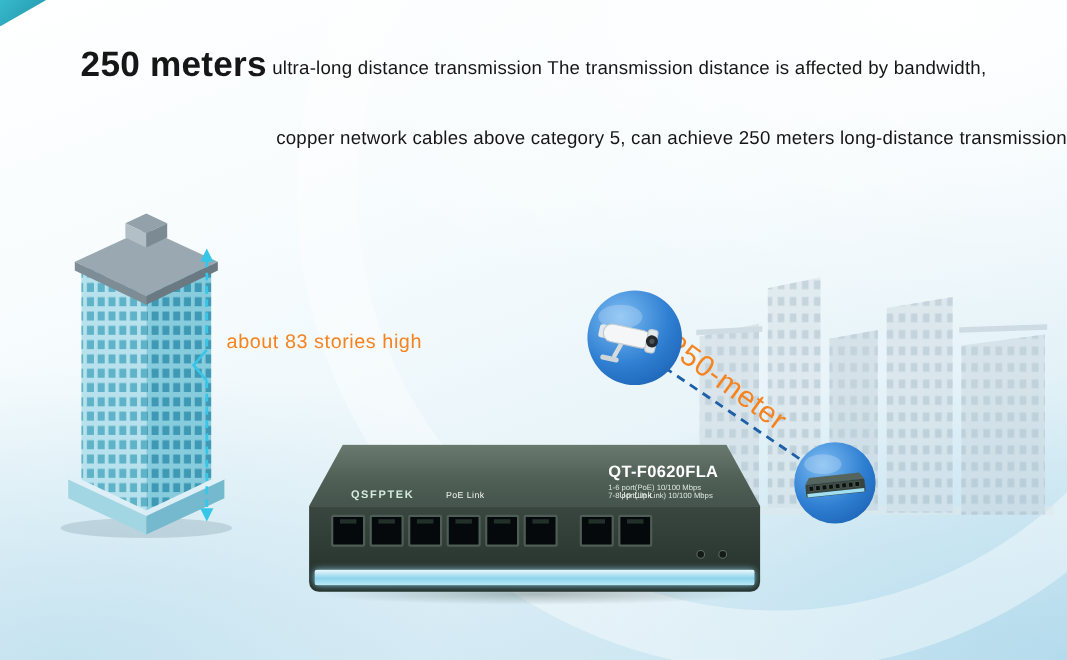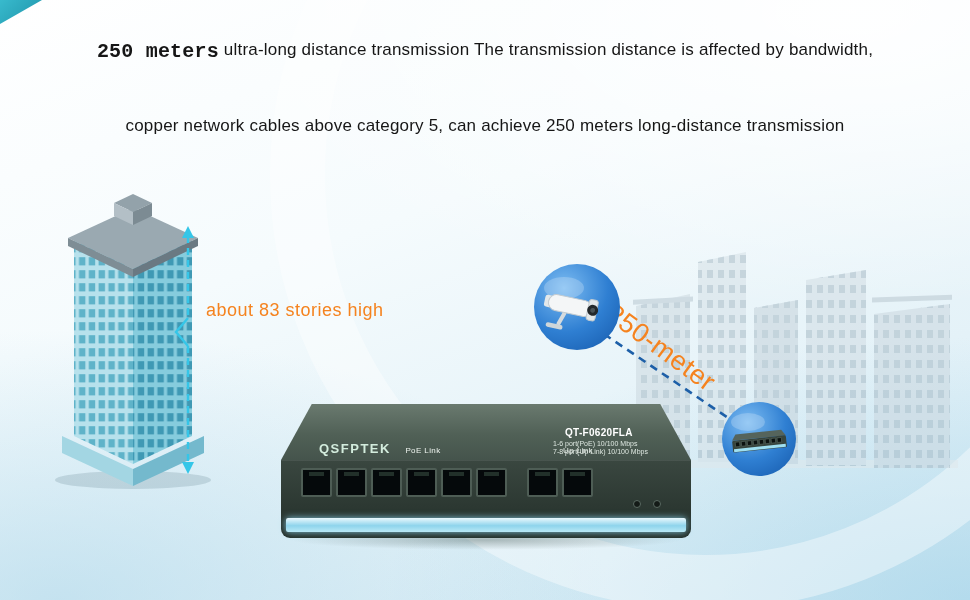--- a/index.html
+++ b/index.html
@@ -14,23 +14,23 @@
   }
   .arc{position:absolute;right:-170px;top:-260px;width:760px;height:760px;border-radius:50%;
     border:55px solid rgba(255,255,255,0.4);}
   .corner-accent{position:absolute;top:0;left:0;width:42px;height:24px;
     background:linear-gradient(135deg,#38bacd,#1f93a9);
     -webkit-clip-path:polygon(0 0,100% 0,0 100%);clip-path:polygon(0 0,100% 0,0 100%);}
 
   
   .hline{position:absolute;left:0;width:100%;text-align:center;font-size:17px;letter-spacing:.2px;}
   .hline1{top:40px;}
-  .hl-big{font-family:Liberation Mono, monospace;font-weight:700;font-size:20px;vertical-align:-2px;}
+  .hl-big{font-family:Liberation Sans, sans-serif;font-weight:700;font-size:32px;vertical-align:-2px;}
   .hline2{top:86px;}
-  .hline3{top:116px;}
+  .hline3{top:116px;text-align:right;}
   .tagline{position:absolute;top:152px;left:0;width:100%;text-align:center;
     font-size:31px;color:#f5831f;letter-spacing:.8px;}
 
   
   .building-wrap{position:absolute;left:48px;top:190px;width:170px;height:300px;}
   .dim-line{position:absolute;left:168px;top:224px;width:36px;height:252px;}
   .height-label{position:absolute;left:206px;top:300px;font-size:18px;color:#f5831f;letter-spacing:.5px;}
 
   
   .city{position:absolute;left:628px;top:222px;width:330px;height:250px;opacity:.55;}
@@ -42,28 +42,28 @@
 
   
   .switch{position:absolute;left:281px;top:404px;width:410px;height:160px;}
   .sw-shadow{position:absolute;left:8px;top:126px;width:394px;height:20px;
     background:radial-gradient(ellipse at center,rgba(55,75,70,0.35),rgba(55,75,70,0) 70%);}
   .sw-top{position:absolute;top:0;left:0;width:410px;height:56px;
     background:linear-gradient(180deg,#6a7a6f 0%,#50605655%,#45544c 100%);
     background:linear-gradient(180deg,#6a7a6f 0%,#506056 55%,#45544c 100%);
     -webkit-clip-path:polygon(7.5% 0,92.5% 0,100% 100%,0 100%);
     clip-path:polygon(7.5% 0,92.5% 0,100% 100%,0 100%);}
-  .brand{position:absolute;left:38px;bottom:4px;font-size:13px;font-weight:700;
+  .brand{position:absolute;left:38px;bottom:4px;font-size:10px;font-weight:700;
     color:#d3ecdd;letter-spacing:1.5px;}
   .poe-label{position:absolute;left:98px;bottom:5px;width:64px;text-align:center;
     font-size:8px;color:#eef4ef;letter-spacing:.4px;padding-left:12px;}
   .up-label{position:absolute;left:248px;bottom:5px;width:64px;text-align:right;
     font-size:8px;color:#eef4ef;letter-spacing:.4px;}
   .model-block{position:absolute;right:10px;bottom:3px;width:128px;line-height:1.25;}
-  .model{font-size:10px;font-weight:700;color:#ffffff;letter-spacing:.3px;margin-left:12px;}
+  .model{font-size:15px;font-weight:700;color:#ffffff;letter-spacing:.3px;}
   .spec{font-size:7px;color:#dde7e0;}
   .sw-front{position:absolute;top:56px;left:0;width:410px;height:78px;
     background:linear-gradient(180deg,#3a4740 0%,#2c3832 60%,#232e28 100%);
     border-radius:0 0 9px 9px;box-shadow:inset 0 1px 0 rgba(255,255,255,0.08);}
   .port-group{position:absolute;top:8px;display:flex;gap:4px;}
   .poe-group{left:20px;}
   .uplink-group{left:246px;}
   .port{width:31px;height:29px;background:#05090b;border:2px solid #4e5d55;
     border-radius:2px;box-sizing:border-box;position:relative;}
   .port::after{content:"";position:absolute;left:6px;right:6px;top:2px;height:4px;background:#22302a;}

